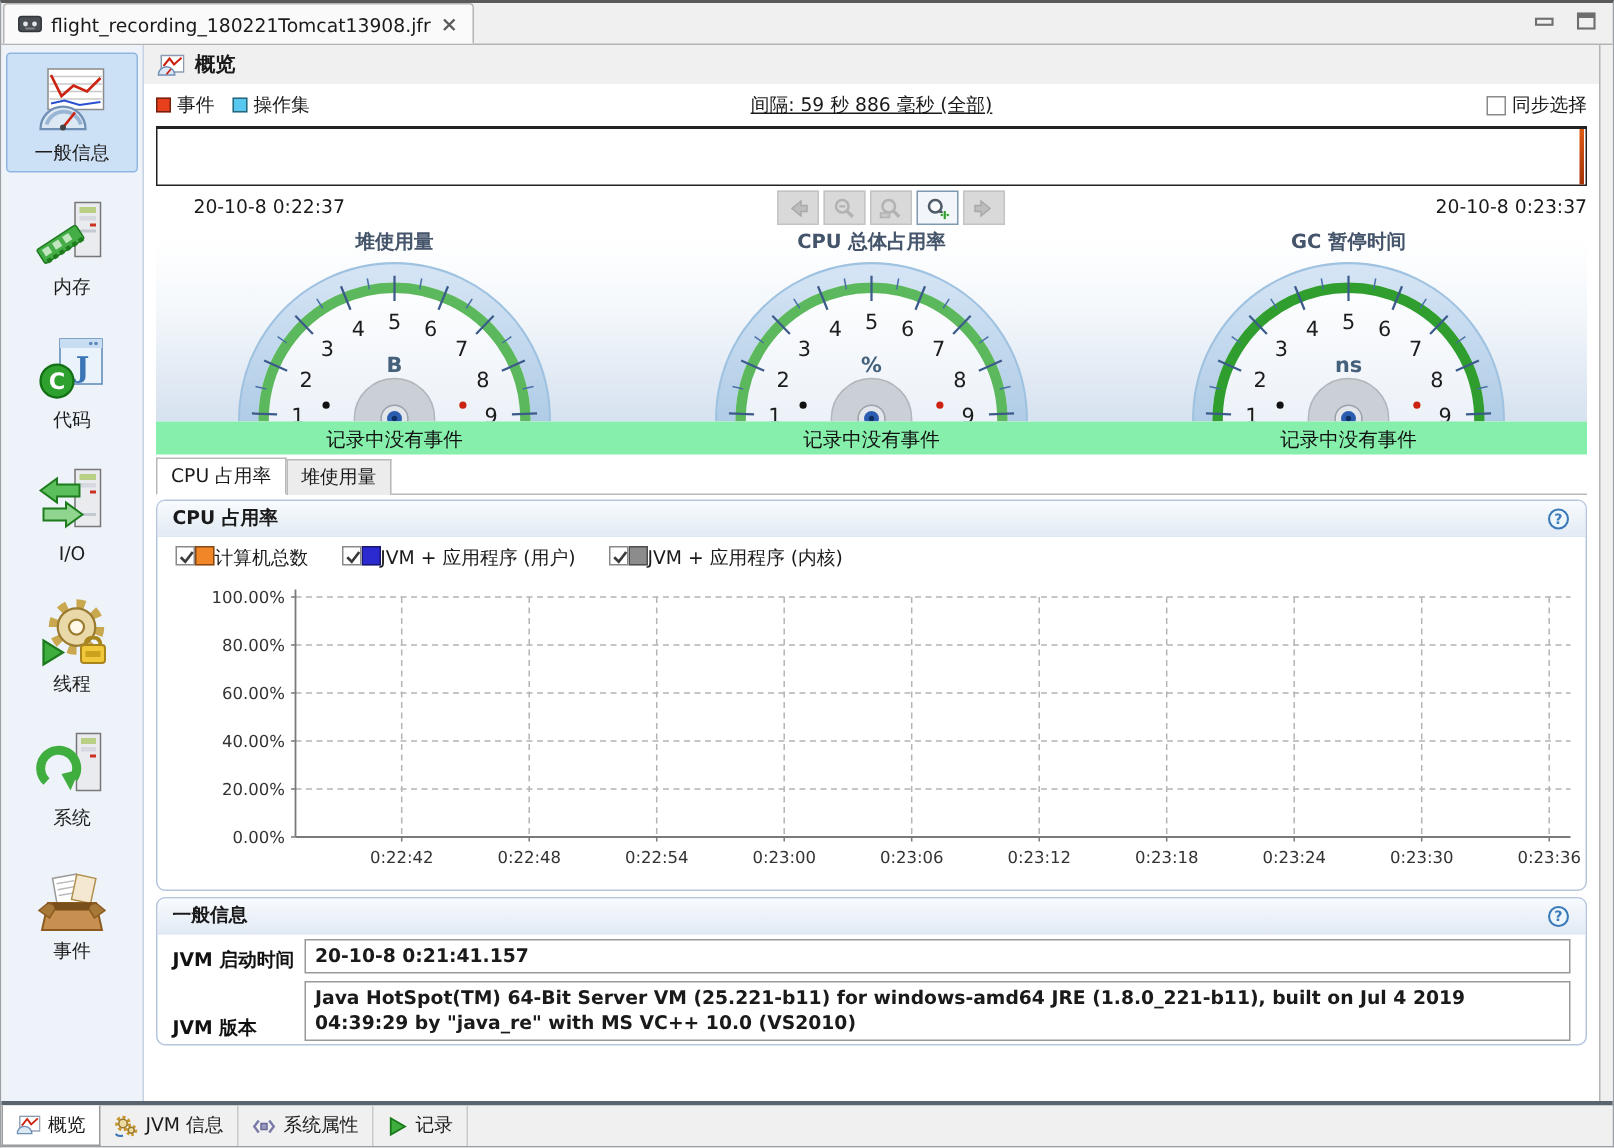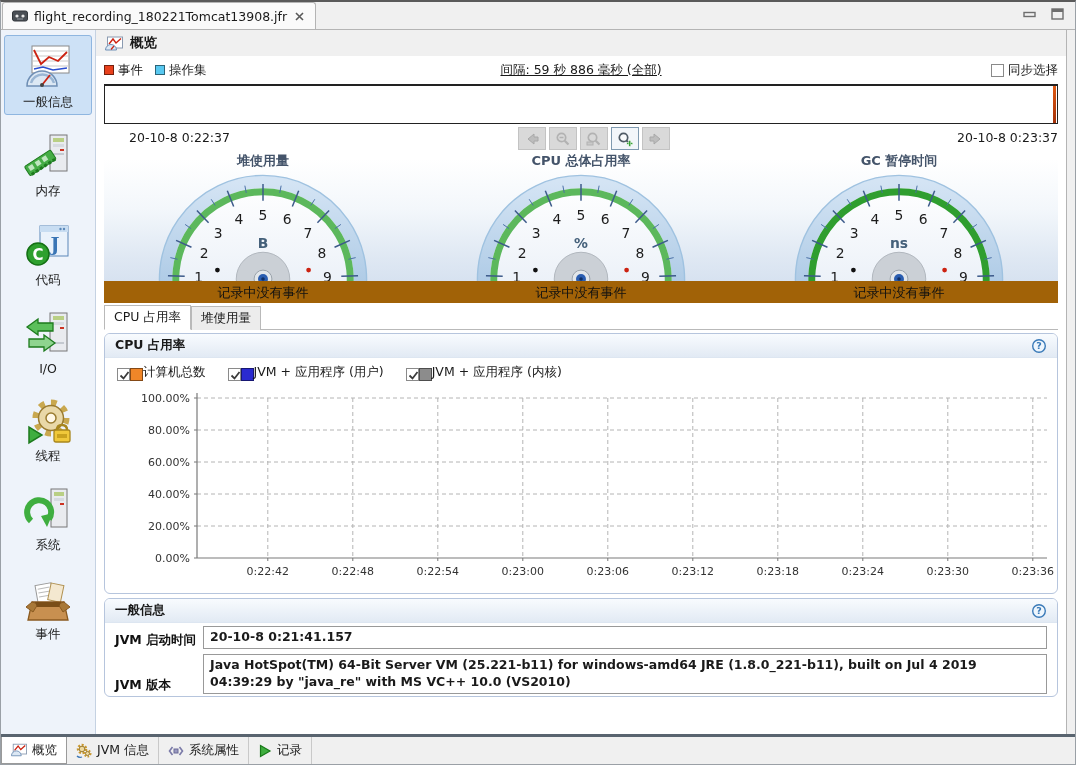--- a/index.html
+++ b/index.html
@@ -63,39 +63,39 @@
   .nav-btn { width:28px; height:23px; background:#d9d9d9; border:1px solid #c3c3c3;
     display:flex; align-items:center; justify-content:center; }
   .nav-btn.enabled { background:#f2f6fa; border:1px solid #7f9ab0; }
 
   
   .gauge-strip { flex:0 0 130px; display:flex;
     background:linear-gradient(180deg,#ffffff 6%,#f3f7fb 45%,#dfe8f3 82%,#d7e2f0 100%); }
   .gauge-col { flex:1 1 0; display:flex; flex-direction:column; align-items:center; }
   .gauge-title { height:18px; font-size:13px; font-weight:bold; color:#44546a; margin-top:1px; }
   .gauge-svg { width:236px; height:111px; overflow:hidden; }
-  .gauge-captions { flex:0 0 22px; display:flex; background:#a16207; }
+  .gauge-captions { flex:0 0 22px; display:flex; background:#86efac; }
   .gauge-caption { flex:1 1 0; text-align:center; font-size:13px; color:#111; padding-top:3px; }
 
   
   .subtab-row { flex:0 0 22px; display:flex; align-items:flex-end; border-bottom:1px solid #b9b9b9; margin-top:2px; }
   .subtab { padding:3px 9px 3px; font-size:12.5px; border:1px solid #b9b9b9; border-bottom:none;
     background:#ececec; margin-bottom:-1px; }
   .subtab.active { background:#fff; border-bottom:1px solid #fff; }
 
   
   .panel { border:1px solid #b6c5dd; border-radius:6px; background:#fff; overflow:hidden; }
   .panel-header { height:24px; display:flex; align-items:center; padding:0 10px;
     background:linear-gradient(180deg,#f8fbfe,#e2eaf4); border-bottom:1px solid #dde6f1;
     font-weight:bold; font-size:12.5px; }
   .help-btn { margin-left:auto; width:17px; height:17px; display:flex; align-items:center; justify-content:center; }
 
   .cpu-panel { margin-top:3px; }
   .series-row { height:28px; display:flex; align-items:center; gap:22px; padding:0 12px; }
-  .series-item { display:flex; align-items:flex-end; gap:0; }
+  .series-item { display:flex; align-items:flex-start; gap:0; }
   .series-swatch { width:13px; height:13px; border:1px solid rgba(0,0,0,.45); }
   .chart-wrap { padding:2px 0 4px 2px; }
   .chart-svg { display:block; }
 
   .general-panel { margin-top:4px; }
   .g-row { display:flex; align-items:flex-end; padding:3px 10px 2px;font-weight:bold; }
   .g-label { flex:0 0 88px; font-size:12.5px; color:#111; }
   .g-value { flex:1 1 auto; border:1px solid #999; background:#fff; padding:2px 6px;
     font-size:12.5px; line-height:1.35; min-height:20px; }
 

